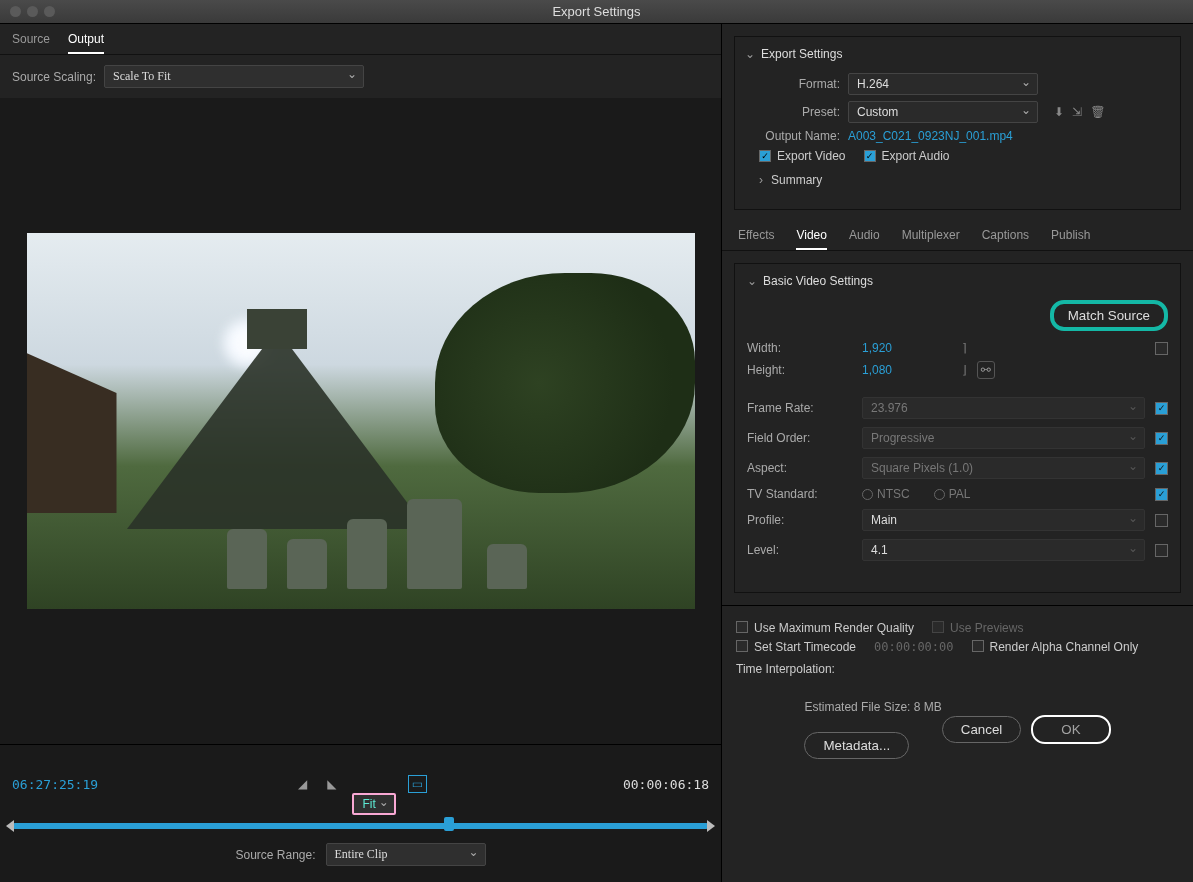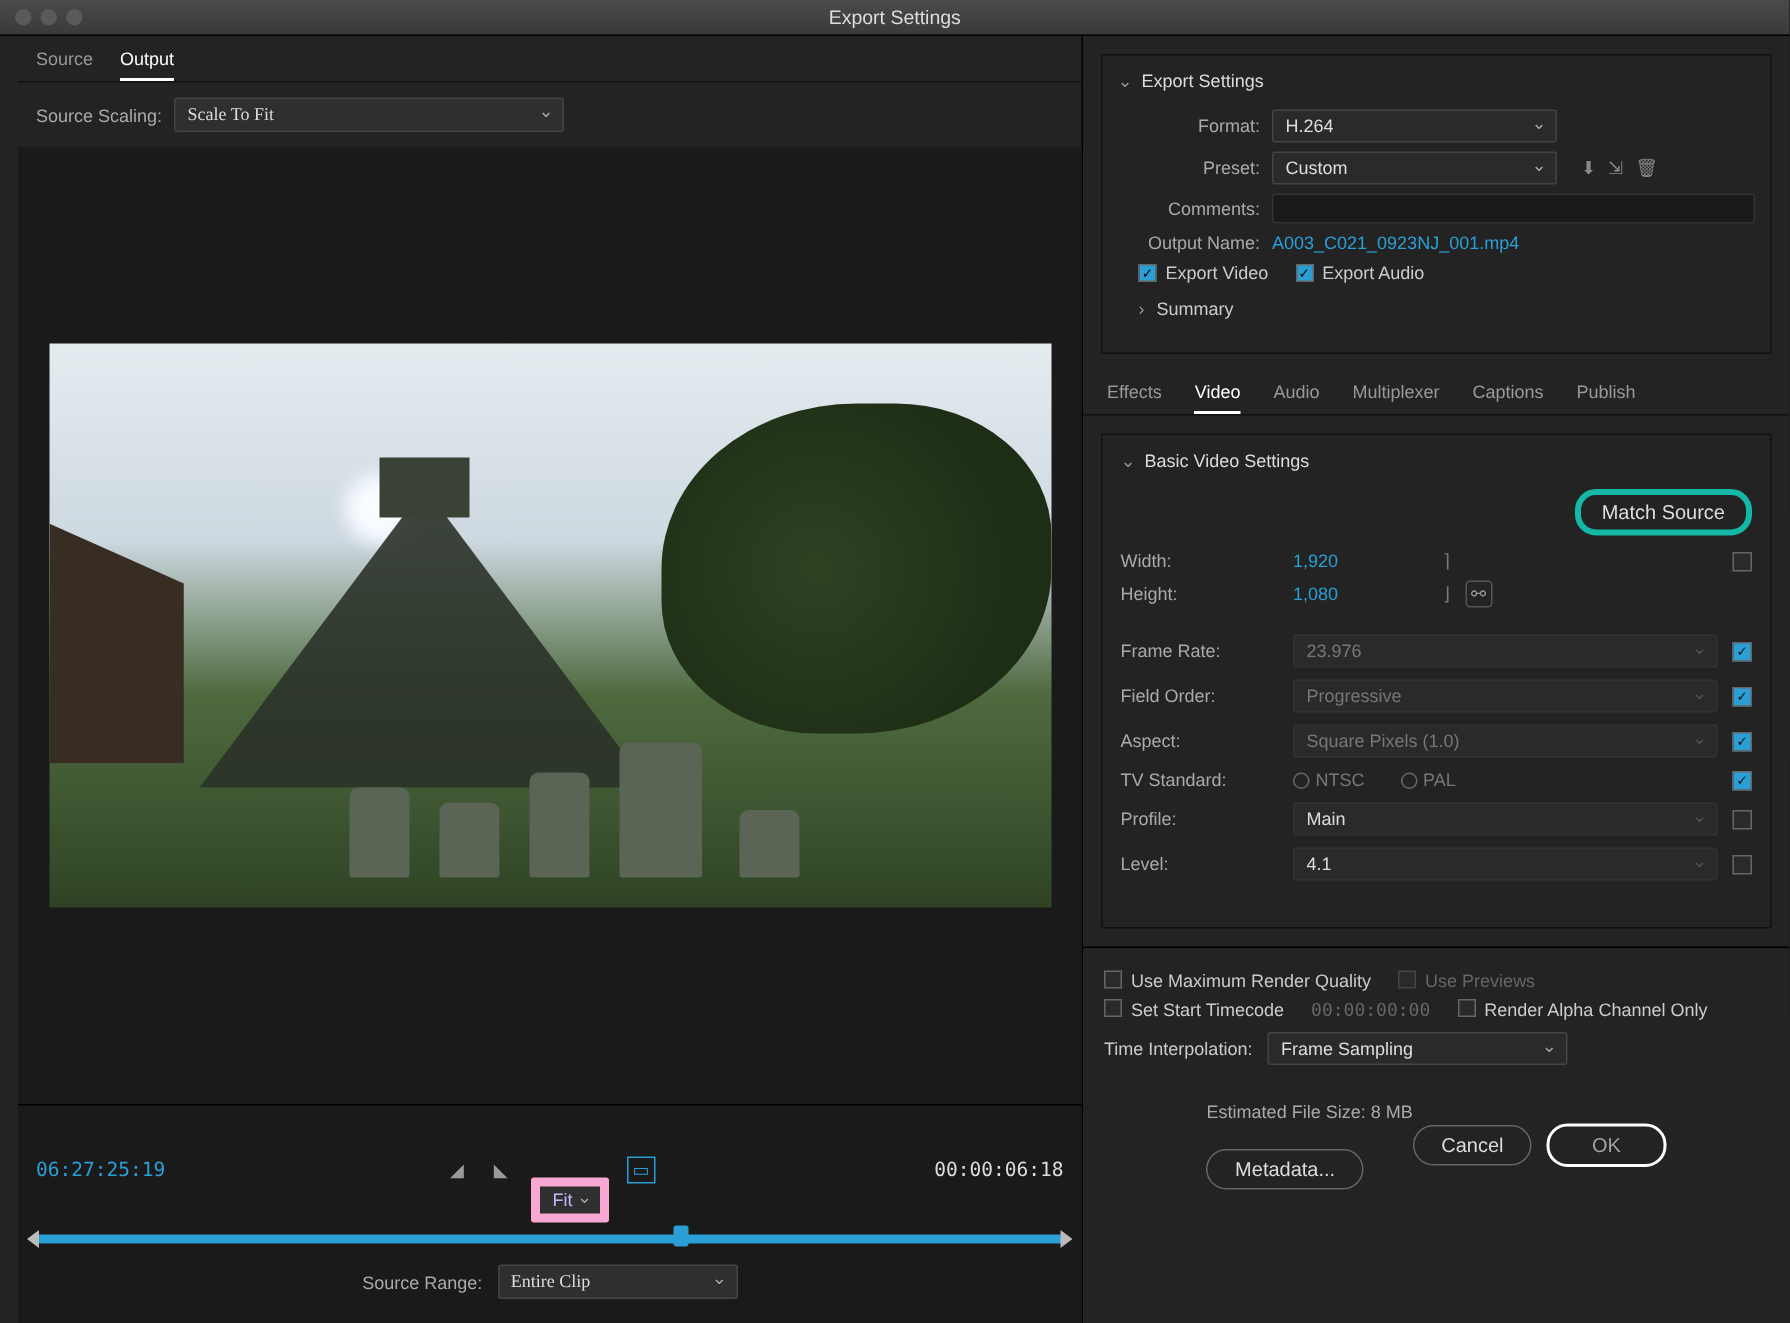--- a/index.html
+++ b/index.html
@@ -4,21 +4,21 @@
 <style>
 * { box-sizing: border-box; margin: 0; padding: 0; font-family: -apple-system, BlinkMacSystemFont, "Segoe UI", sans-serif; }
 body { background: #1e1e1e; color: #ccc; font-size: 12px; width: 1193px; height: 882px; overflow: hidden; }
 
 .titlebar { height: 24px; background: linear-gradient(#4a4a4a, #3a3a3a); display: flex; align-items: center; position: relative; border-bottom: 1px solid #000; }
 .traffic-lights { display: flex; gap: 6px; padding-left: 10px; }
 .traffic-lights span { width: 11px; height: 11px; border-radius: 50%; background: #5a5a5a; }
 .titlebar-title { position: absolute; left: 0; right: 0; text-align: center; color: #ddd; font-size: 13px; }
 
 .main { display: flex; height: 858px; }
-.left-panel { width: 722px; background: #232323; display: flex; flex-direction: column; border-right: 1px solid #000; padding-left: 12px; }
+.left-panel { width: 722px; background: #232323; display: flex; flex-direction: column; border-right: 1px solid #000; }
 .right-panel { width: 471px; background: #232323; display: flex; flex-direction: column; }
 
 .tabs-row { display: flex; gap: 18px; padding: 8px 12px 0 12px; border-bottom: 1px solid #111; }
 .tab { color: #999; padding-bottom: 6px; cursor: pointer; }
 .tab.active { color: #fff; border-bottom: 2px solid #fff; }
 
 .scaling-row { display: flex; align-items: center; gap: 8px; padding: 10px 12px; }
 .label { color: #aaa; }
 .select { background: #2f2f2f; border: 1px solid #444; color: #ddd; padding: 3px 20px 3px 8px; border-radius: 2px; position: relative; min-width: 110px; font-family: Liberation Serif, serif; }
 .select::after { content: "⌄"; position: absolute; right: 6px; top: 1px; color: #aaa; }
@@ -35,21 +35,21 @@
 
 .preview-img .hut { position:absolute; left:0; top:120px; width:90px; height:160px; background:#382d22; clip-path: polygon(0 0, 100% 25%, 100% 100%, 0 100%);}
 
 .preview-img .stone { position:absolute; bottom:20px; width:40px; height:60px; background:#5a6556; border-radius:6px 6px 2px 2px;}
 .preview-img .s1{left:200px;} .preview-img .s2{left:260px;height:50px;} .preview-img .s3{left:320px;height:70px;} .preview-img .s4{left:380px;width:55px;height:90px;} .preview-img .s5{left:460px;height:45px;}
 
 .timeline-bar { padding: 8px 12px; background:#1a1a1a; border-top:1px solid #000;}
 .tc-row { display:flex; align-items:center; justify-content:space-between; margin-bottom:8px;}
 .tc-blue { color:#2a9fd6; font-family: monospace; font-size:13px;}
 .tc-white { color:#ddd; font-family: monospace; font-size:13px;}
-.zoom-select { background:#2f2f2f; border:6px solid #f9a8d4;color:#c4b5fd;padding:2px 18px 2px 8px; border-radius:2px; position:relative;margin-top:40px;}
+.zoom-select { background:#2f2f2f; border:2px solid #f9a8d4;color:#5eead4;padding:2px 18px 2px 8px; border-radius:2px; position:relative;margin-top:40px;}
 .zoom-select::after{content:"⌄";position:absolute;right:5px;top:0;color:#aaa;}
 .icon-btn { color:#999; cursor:pointer; padding:2px 4px;}
 .mid-icons{display:flex;gap:12px;align-items:center;}
 
 .slider-track { height:6px; background:linear-gradient(to right,#2a9fd6,#2a9fd6); border-radius:3px; position:relative; margin:4px 0 14px 0;}
 .slider-track::before,.slider-track::after{content:"";position:absolute;width:0;height:0;top:-3px;}
 .slider-track::before{left:-6px;border-top:6px solid transparent;border-bottom:6px solid transparent;border-right:8px solid #bbb;}
 .slider-track::after{right:-6px;border-top:6px solid transparent;border-bottom:6px solid transparent;border-left:8px solid #bbb;}
 .playhead{position:absolute;left:62%;top:-6px;width:10px;height:14px;background:#2a9fd6;border-radius:2px;}
 
@@ -175,24 +175,20 @@
       <div class="form-row">
         <span class="form-label">Preset:</span>
         <div class="select-wide" style="max-width:190px">Custom</div>
         <div class="icon-group">
           <span>⬇</span>
           <span>⇲</span>
           <span>🗑</span>
         </div>
       </div>
       <div class="form-row">
-        <span class="form-label">Comments:</span>
-        <input class="text-input" value="" style="">
-      </div>
-      <div class="form-row">
         <span class="form-label">Output Name:</span>
         <span class="link-text">A003_C021_0923NJ_001.mp4</span>
       </div>
       <div class="form-row" style="margin-left:14px;gap:18px;">
         <div class="checkbox-row">
           <span class="cb">✓</span>
           <span>Export Video</span>
         </div>
         <div class="checkbox-row">
           <span class="cb">✓</span>
@@ -286,21 +282,20 @@
             <span>Set Start Timecode</span>
           </div>
         <span class="tc-dim">00:00:00:00</span>
         <div class="bs-check">
             <span class="small-cb"></span>
             <span>Render Alpha Channel Only</span>
           </div>
       </div>
       <div class="ti-row">
         <span>Time Interpolation:</span>
-        <div class="ti-select">Frame Sampling</div>
       </div>
     </div>
 
     <div class="footer">
       <div>
         <div class="est"><span>Estimated File Size:</span>&nbsp;<span>8 MB</span></div>
         <button class="btn" style="margin-top:18px">Metadata...</button>
       </div>
       <div class="footer-btns">
         <button class="btn">Cancel</button>

